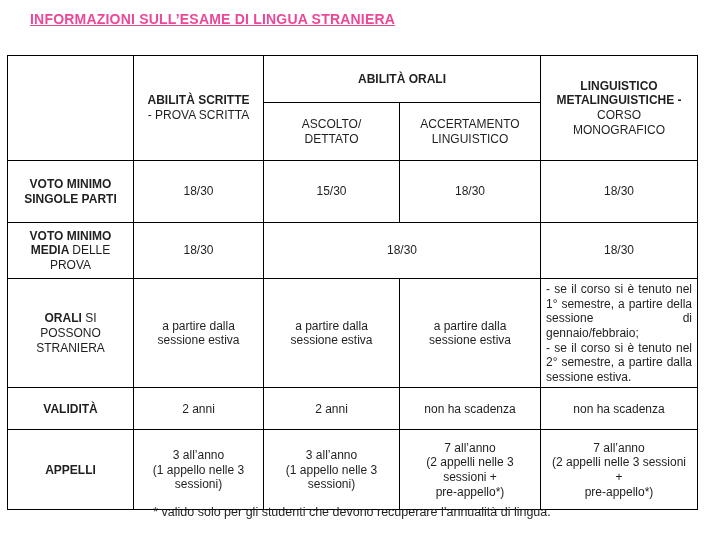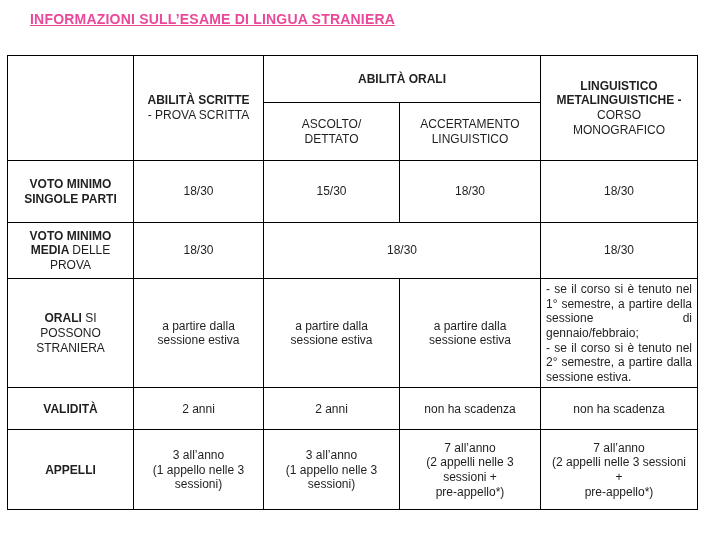--- a/index.html
+++ b/index.html
@@ -167,14 +167,15 @@
 sessioni +
 pre-appello*)</td>
       <td class="pre">7 all’anno
 (2 appelli nelle 3 sessioni
 +
 pre-appello*)</td>
     </tr>
   </tbody>
     </table>
 
+  <div class="footnote">* valido solo per gli studenti che devono recuperare l’annualità di lingua.</div>
 
 </div>
 
 </body></html>

